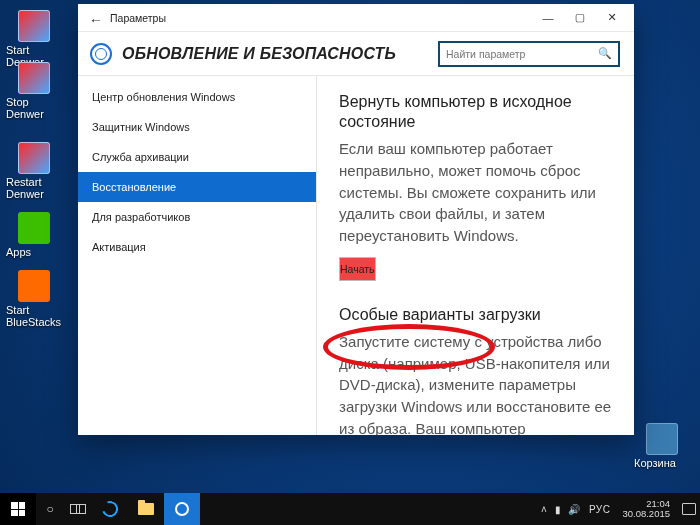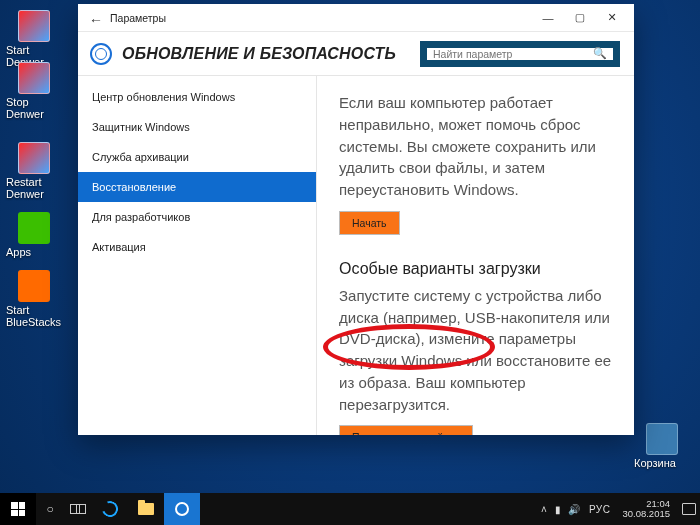--- a/index.html
+++ b/index.html
@@ -30,33 +30,33 @@
   }
   .titlebar { height: 28px; display: flex; align-items: center; padding: 0 6px 0 8px; border-bottom: 1px solid #e8e8e8; }
   .tb-back { width: 20px; height: 20px; display: flex; align-items: center; justify-content: center; color: #333; font-size: 14px; }
   .tb-title { font-size: 10.5px; margin-left: 4px; color: #222; flex: 1; }
   .tb-controls { display: flex; }
   .tb-btn { width: 32px; height: 24px; display: flex; align-items: center; justify-content: center; font-size: 11px; color: #333; }
   .header-row { height: 44px; display: flex; align-items: center; padding: 0 14px 0 12px; border-bottom: 1px solid #e5e5e5; }
   .gear { width: 22px; height: 22px; border-radius: 50%; border: 2px solid #1a6fd6; position: relative; margin-right: 10px; }
   .gear:after { content: ""; position: absolute; inset: 3px; border-radius: 50%; border: 1px solid #1a6fd6; }
   .section-title { font-size: 16px; font-weight: 600; letter-spacing: .2px; color: #222; flex: 1; font-style: italic; }
-  .search-box { width: 200px; height: 26px; border: 7px solid #0c4a6e; display: flex; align-items: center; padding: 0 6px; }
+  .search-box { width: 182px; height: 26px; border: 2px solid #0c4a6e; display: flex; align-items: center; padding: 0 6px; }
   .search-box input { flex: 1; border: none; outline: none; font-size: 10.5px; color: #666; background: transparent; }
   .search-box .mag { font-size: 11px; color: #666; }
 
   .body { flex: 1; display: flex; overflow: hidden; }
   .sidebar { width: 239px; border-right: 1px solid #e5e5e5; padding-top: 6px; }
   .side-item { font-size: 11px; color: #222; padding: 9px 14px; cursor: default; }
   .side-item.selected { background: #0f6bce; color: #fff; }
 
   .content { flex: 1; padding: 16px 20px 12px 22px; font-size: 11px; color: #444; position: relative; overflow: hidden; }
   .c-h { font-size: 16px; color: #222; margin-bottom: 6px; line-height: 1.25; }
   .c-p { font-size: 15px; color: #555; line-height: 1.45; margin-bottom: 10px; }
-  .winbtn { display: inline-block; background: #f97316; border: 1px solid #bcbcbc; color: #222; font-size: 10.5px; padding: 5px 12px; }
+  .winbtn { display: inline-block; background: #ef4444; border: 1px solid #bcbcbc; color: #222; font-size: 10.5px; padding: 5px 0; }
   .sec-gap { height: 24px; }
   .highlight-ring { position: absolute; width: 172px; height: 46px; border: 5px solid #e01319; border-radius: 50%; left: 6px; top: 248px; pointer-events: none; }
 
   .taskbar {
     position: absolute; left: 0; right: 0; bottom: 0; height: 32px;
     background: #101010; color: #fff; display: flex; align-items: center; font-size: 10px;
   }
   .tb-left { display: flex; align-items: stretch; height: 100%; }
   .tbi { width: 36px; display: flex; align-items: center; justify-content: center; }
   .tbi.start { background: #000; }
@@ -132,20 +132,21 @@
       <div class="sidebar">
         <div class="side-item">Центр обновления Windows</div>
         <div class="side-item">Защитник Windows</div>
         <div class="side-item">Служба архивации</div>
         <div class="side-item selected">Восстановление</div>
         <div class="side-item">Для разработчиков</div>
         <div class="side-item">Активация</div>
       </div>
 
       <div class="content">
+        <div class="c-h">Вернуть компьютер в исходное состояние</div>
         <div class="c-p">Если ваш компьютер работает неправильно, может помочь сброс системы. Вы сможете сохранить или удалить свои файлы, и затем переустановить Windows.</div>
         <div class="winbtn">Начать</div>
 
         <div class="sec-gap"></div>
 
         <div class="c-h">Особые варианты загрузки</div>
         <div class="c-p">Запустите систему с устройства либо диска (например, USB-накопителя или DVD-диска), измените параметры загрузки Windows или восстановите ее из образа. Ваш компьютер перезагрузится.</div>
         <div class="winbtn">Перезагрузить сейчас</div>
 
         <div class="highlight-ring"></div>

